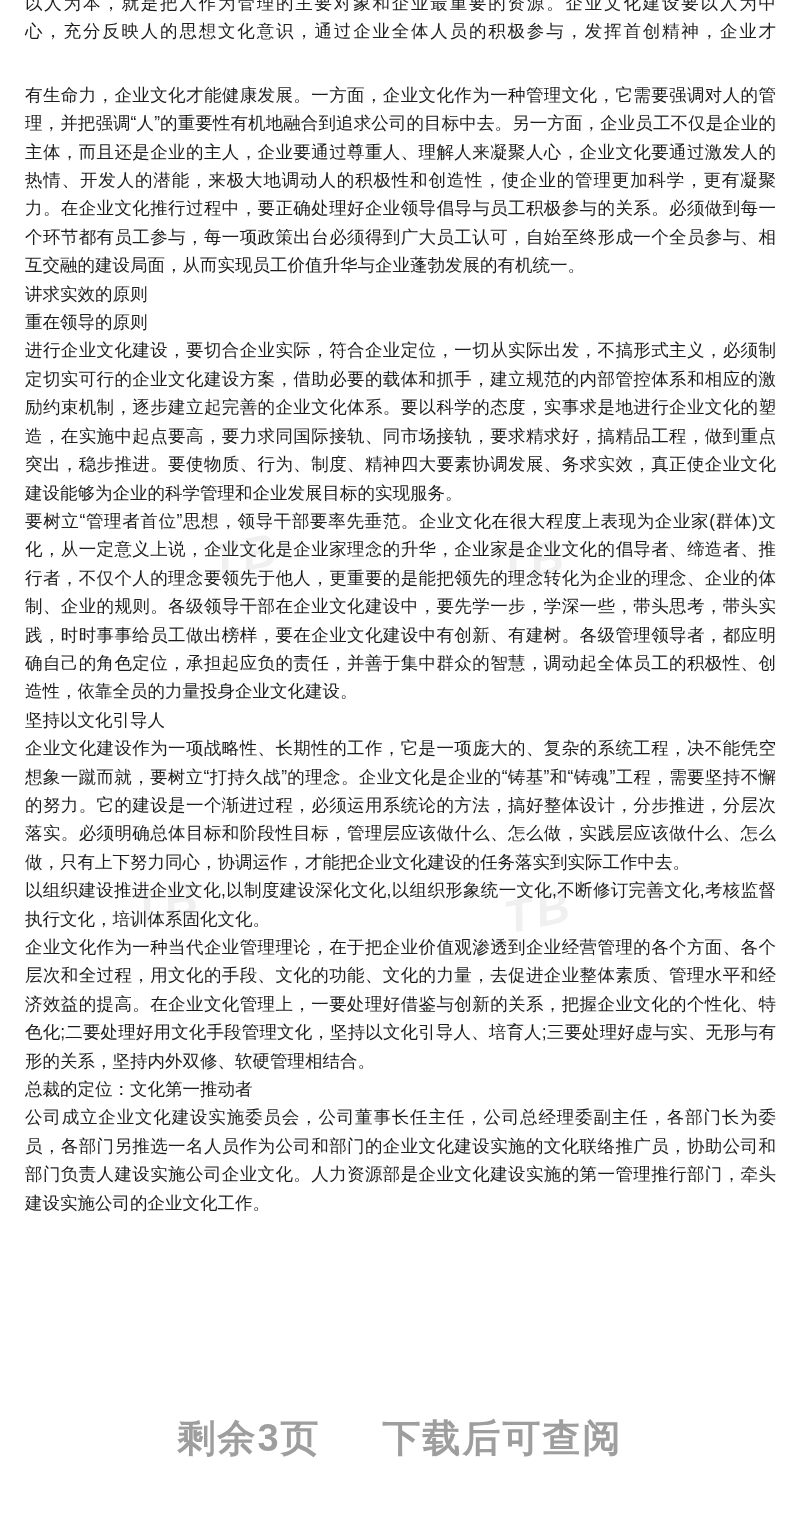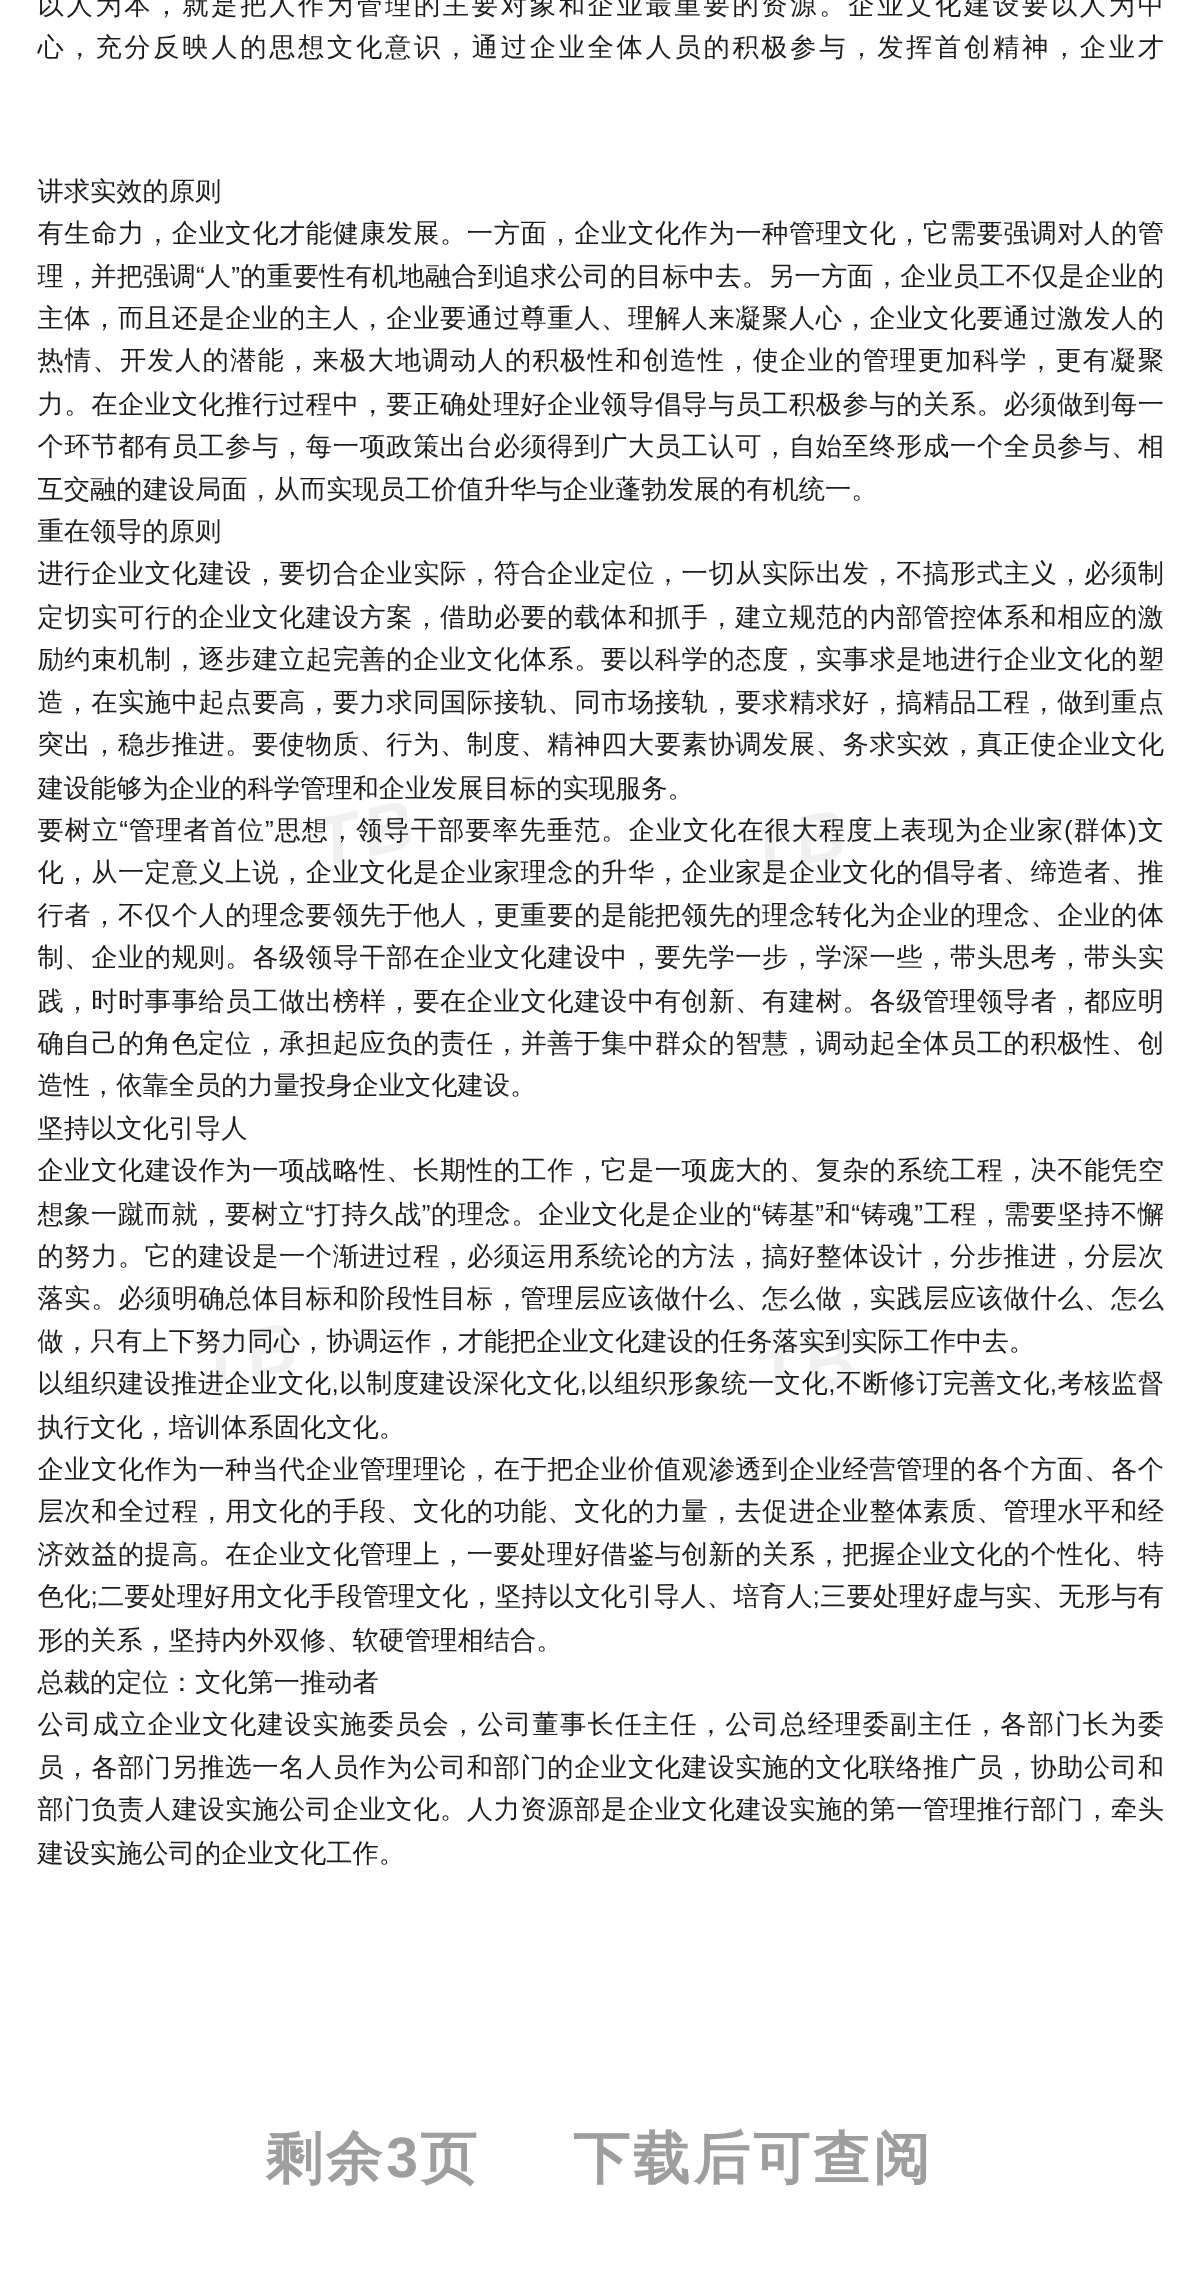--- a/index.html
+++ b/index.html
@@ -18,21 +18,21 @@
     left: 25px;
     right: 24px;
     top: -11px;
     color: #1d1d1d;
     font-size: 17.5px;
     line-height: 28.4px;
     text-align: justify;
   }
   .doc p { margin: 0; }
   .doc p.full-line { text-align-last: justify; }
-  .doc p.after-gap { margin-bottom: 67px; }
+  .doc p.after-gap { margin-bottom: 35px; }
   .watermark {
     position: absolute;
     font-size: 46px;
     font-weight: bold;
     font-style: italic;
     color: rgba(110, 110, 110, 0.10);
     transform: rotate(-12deg);
     user-select: none;
     pointer-events: none;
     letter-spacing: 4px;
@@ -62,22 +62,22 @@
 <div class="page">
 
   <span class="watermark wm1">TB</span>
   <span class="watermark wm2">TB</span>
   <span class="watermark wm3">TB</span>
   <span class="watermark wm4">TB</span>
 
   <div class="doc">
     <p class="full-line">以人为本，就是把人作为管理的主要对象和企业最重要的资源。企业文化建设要以人为中</p>
     <p class="full-line after-gap">心，充分反映人的思想文化意识，通过企业全体人员的积极参与，发挥首创精神，企业才</p>
+    <p>有生命力，企业文化才能健康发展。一方面，企业文化作为一种管理文化，它需要强调对人的管理，并把强调“人”的重要性有机地融合到追求公司的目标中去。另一方面，企业员工不仅是企业的主体，而且还是企业的主人，企业要通过尊重人、理解人来凝聚人心，企业文化要通过激发人的热情、开发人的潜能，来极大地调动人的积极性和创造性，使企业的管理更加科学，更有凝聚力。在企业文化推行过程中，要正确处理好企业领导倡导与员工积极参与的关系。必须做到每一个环节都有员工参与，每一项政策出台必须得到广大员工认可，自始至终形成一个全员参与、相互交融的建设局面，从而实现员工价值升华与企业蓬勃发展的有机统一。</p>
     <p>讲求实效的原则</p>
-    <p>有生命力，企业文化才能健康发展。一方面，企业文化作为一种管理文化，它需要强调对人的管理，并把强调“人”的重要性有机地融合到追求公司的目标中去。另一方面，企业员工不仅是企业的主体，而且还是企业的主人，企业要通过尊重人、理解人来凝聚人心，企业文化要通过激发人的热情、开发人的潜能，来极大地调动人的积极性和创造性，使企业的管理更加科学，更有凝聚力。在企业文化推行过程中，要正确处理好企业领导倡导与员工积极参与的关系。必须做到每一个环节都有员工参与，每一项政策出台必须得到广大员工认可，自始至终形成一个全员参与、相互交融的建设局面，从而实现员工价值升华与企业蓬勃发展的有机统一。</p>
     <p>重在领导的原则</p>
     <p>进行企业文化建设，要切合企业实际，符合企业定位，一切从实际出发，不搞形式主义，必须制定切实可行的企业文化建设方案，借助必要的载体和抓手，建立规范的内部管控体系和相应的激励约束机制，逐步建立起完善的企业文化体系。要以科学的态度，实事求是地进行企业文化的塑造，在实施中起点要高，要力求同国际接轨、同市场接轨，要求精求好，搞精品工程，做到重点突出，稳步推进。要使物质、行为、制度、精神四大要素协调发展、务求实效，真正使企业文化建设能够为企业的科学管理和企业发展目标的实现服务。</p>
     <p>要树立“管理者首位”思想，领导干部要率先垂范。企业文化在很大程度上表现为企业家(群体)文化，从一定意义上说，企业文化是企业家理念的升华，企业家是企业文化的倡导者、缔造者、推行者，不仅个人的理念要领先于他人，更重要的是能把领先的理念转化为企业的理念、企业的体制、企业的规则。各级领导干部在企业文化建设中，要先学一步，学深一些，带头思考，带头实践，时时事事给员工做出榜样，要在企业文化建设中有创新、有建树。各级管理领导者，都应明确自己的角色定位，承担起应负的责任，并善于集中群众的智慧，调动起全体员工的积极性、创造性，依靠全员的力量投身企业文化建设。</p>
     <p>坚持以文化引导人</p>
     <p>企业文化建设作为一项战略性、长期性的工作，它是一项庞大的、复杂的系统工程，决不能凭空想象一蹴而就，要树立“打持久战”的理念。企业文化是企业的“铸基”和“铸魂”工程，需要坚持不懈的努力。它的建设是一个渐进过程，必须运用系统论的方法，搞好整体设计，分步推进，分层次落实。必须明确总体目标和阶段性目标，管理层应该做什么、怎么做，实践层应该做什么、怎么做，只有上下努力同心，协调运作，才能把企业文化建设的任务落实到实际工作中去。</p>
     <p>以组织建设推进企业文化,以制度建设深化文化,以组织形象统一文化,不断修订完善文化,考核监督执行文化，培训体系固化文化。</p>
     <p>企业文化作为一种当代企业管理理论，在于把企业价值观渗透到企业经营管理的各个方面、各个层次和全过程，用文化的手段、文化的功能、文化的力量，去促进企业整体素质、管理水平和经济效益的提高。在企业文化管理上，一要处理好借鉴与创新的关系，把握企业文化的个性化、特色化;二要处理好用文化手段管理文化，坚持以文化引导人、培育人;三要处理好虚与实、无形与有形的关系，坚持内外双修、软硬管理相结合。</p>
     <p>总裁的定位：文化第一推动者</p>
     <p>公司成立企业文化建设实施委员会，公司董事长任主任，公司总经理委副主任，各部门长为委员，各部门另推选一名人员作为公司和部门的企业文化建设实施的文化联络推广员，协助公司和部门负责人建设实施公司企业文化。人力资源部是企业文化建设实施的第一管理推行部门，牵头建设实施公司的企业文化工作。</p>
   </div>

